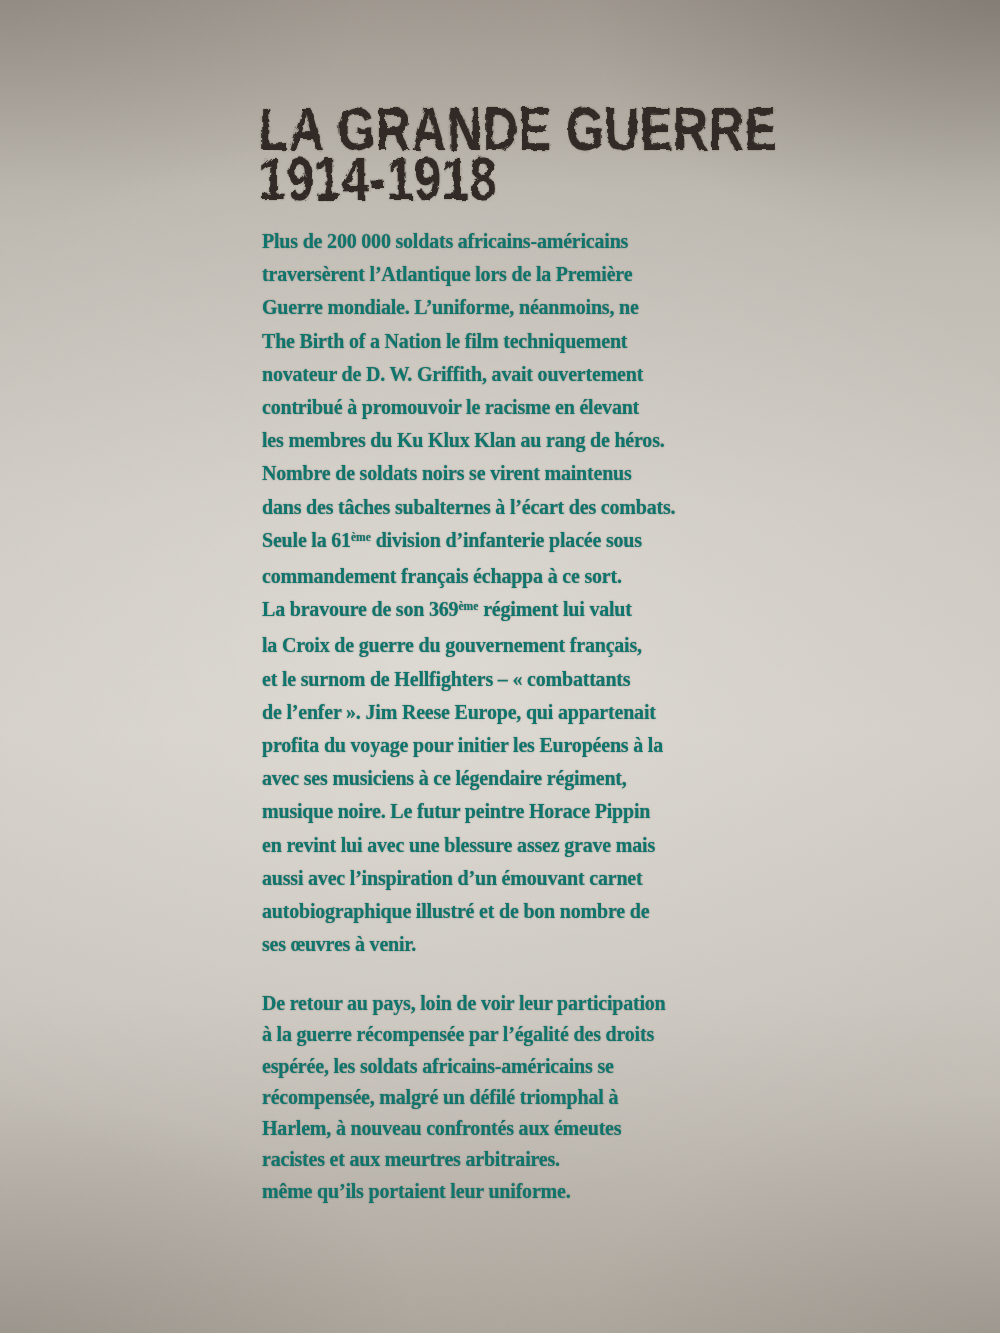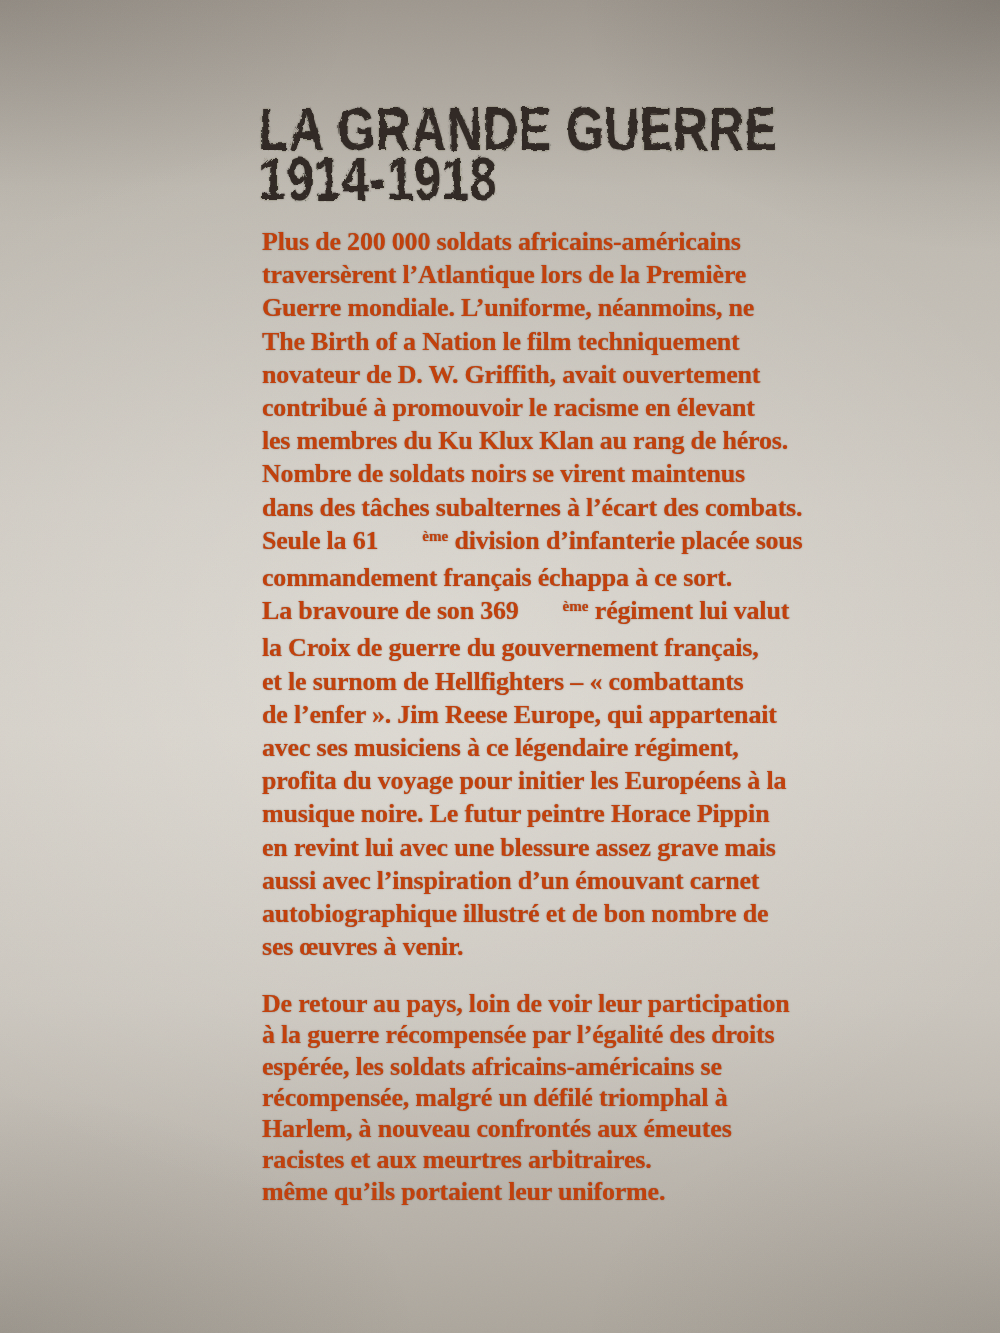--- a/index.html
+++ b/index.html
@@ -47,42 +47,41 @@
   .title-line {
     display: block;
     transform: scaleX(0.78);
     transform-origin: 0 0;
     white-space: nowrap;
   }
   .paragraph {
     position: absolute;
     left: 262px;
     width: 680px;
-    color: #c2410c;
+    color: #0f766e;
     font-weight: bold;
-    font-size: 26px;
+    font-size: 20px;
     letter-spacing: -0.2px;
     text-shadow: 0 0 1.5px rgba(54,48,42,0.55);
   }
   .paragraph-1 {
     top: 225px;
     line-height: 33.2px;
   }
   .paragraph-2 {
     top: 988px;
     line-height: 31.3px;
   }
   .line { white-space: nowrap; }
   .i { }
   .sup {
     font-size: 0.58em;
     position: relative;
     top: -0.52em;
     letter-spacing: 0;
-    margin-left: 44px;
   }
 </style>
 </head>
 <body>
 
 <svg width="0" height="0" style="position:absolute" aria-hidden="true">
   <filter id="rough">
     <feTurbulence type="fractalNoise" baseFrequency="0.11" numOctaves="2" result="n"></feTurbulence>
     <feDisplacementMap in="SourceGraphic" in2="n" scale="6"></feDisplacementMap>
   </filter>
@@ -111,22 +110,22 @@
     <div class="line"><span>contribué à promouvoir le racisme en élevant</span></div>
     <div class="line"><span>les membres du Ku Klux Klan au rang de héros.</span></div>
     <div class="line"><span>Nombre de soldats noirs se virent maintenus</span></div>
     <div class="line"><span>dans des tâches subalternes à l’écart des combats.</span></div>
     <div class="line"><span>Seule la 61</span><span class="sup">ème</span><span> division d’infanterie placée sous</span></div>
     <div class="line"><span>commandement français échappa à ce sort.</span></div>
     <div class="line"><span>La bravoure de son 369</span><span class="sup">ème</span><span> régiment lui valut</span></div>
     <div class="line"><span>la Croix de guerre du gouvernement français,</span></div>
     <div class="line"><span>et le surnom de </span><span class="i">Hellfighters</span><span> – « combattants</span></div>
     <div class="line"><span>de l’enfer ». Jim Reese Europe, qui appartenait</span></div>
+    <div class="line"><span>profita du voyage pour initier les Européens à la</span></div>
     <div class="line"><span>avec ses musiciens à ce légendaire régiment,</span></div>
-    <div class="line"><span>profita du voyage pour initier les Européens à la</span></div>
     <div class="line"><span>musique noire. Le futur peintre Horace Pippin</span></div>
     <div class="line"><span>en revint lui avec une blessure assez grave mais</span></div>
     <div class="line"><span>aussi avec l’inspiration d’un émouvant carnet</span></div>
     <div class="line"><span>autobiographique illustré et de bon nombre de</span></div>
     <div class="line"><span>ses œuvres à venir.</span></div>
   </div>
 
 <div class="paragraph paragraph-2">
     <div class="line"><span>De retour au pays, loin de voir leur participation</span></div>
     <div class="line"><span>à la guerre récompensée par l’égalité des droits</span></div>

